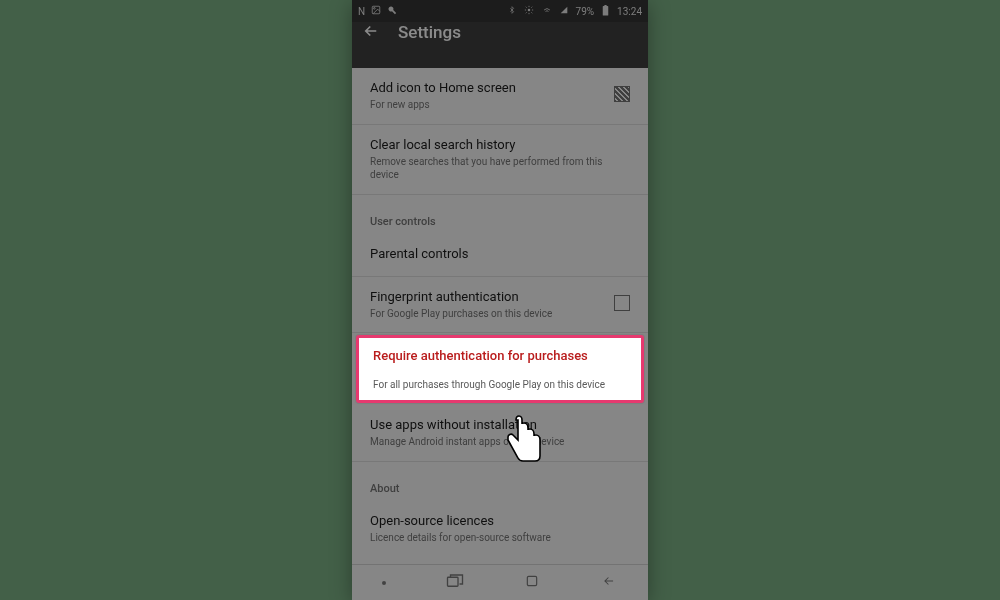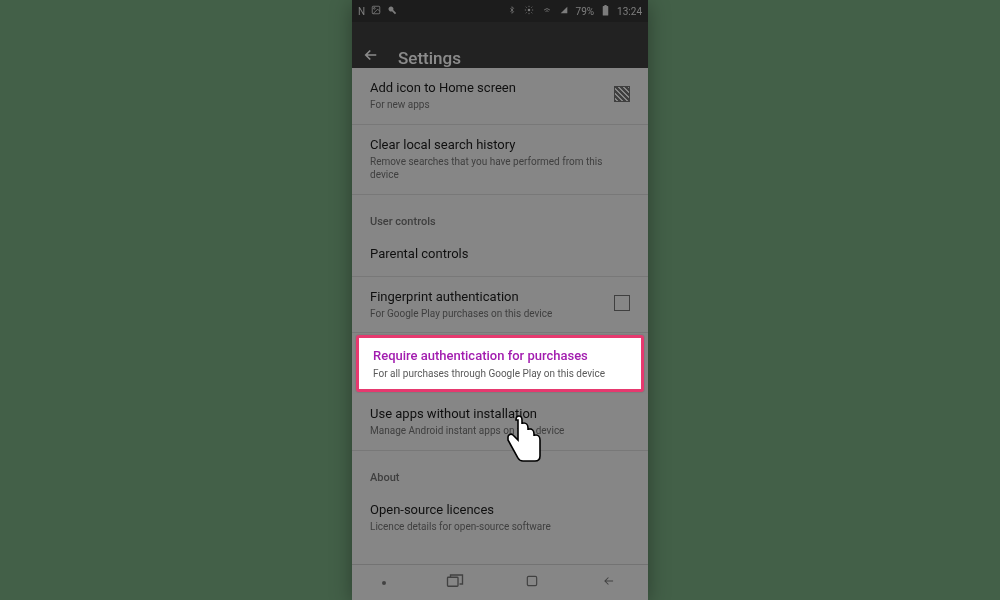--- a/index.html
+++ b/index.html
@@ -38,21 +38,21 @@
     padding: 0 6px;
     font-size: 10px;
   }
   .status-left { display: flex; gap: 6px; align-items: center; }
   .status-right { display: flex; gap: 8px; align-items: center; }
   .app-bar {
     height: 46px;
     background: #3a3a3a;
     color: #e8e8e8;
     display: flex;
-    align-items: flex-end;
+    align-items: flex-start;
     padding: 0 10px;
     gap: 18px;
   }
   .app-bar .title { font-size: 17px; font-weight: 500; }
   .content {
     background: #dedede;
   }
   .row {
     padding: 12px 18px 12px 18px;
     border-bottom: 1px solid #c8c8c8;
@@ -85,21 +85,21 @@
   .highlight-row {
     position: relative;
     background: #ffffff;
     z-index: 10;
     border: 3px solid #e6396f;
     border-radius: 3px;
     margin: 2px 4px;
     padding: 10px 14px 10px 14px;
     box-shadow: 0 0 0 1px rgba(0,0,0,0.05);
   }
-  .highlight-row .title { font-size: 13px; color: #a21caf; font-weight: 500; margin-bottom: 5px; }
+  .highlight-row .title { font-size: 13px; color: #b91c1c; font-weight: 500; margin-bottom: 16px; }
   .highlight-row .sub { font-size: 10px; color: #5a5a5a; }
   .nav-bar {
     position: absolute;
     bottom: 0; left: 0; right: 0;
     height: 36px;
     background: #e0e0e0;
     border-top: 1px solid #c0c0c0;
     display: flex;
     align-items: center;
     justify-content: space-around;

